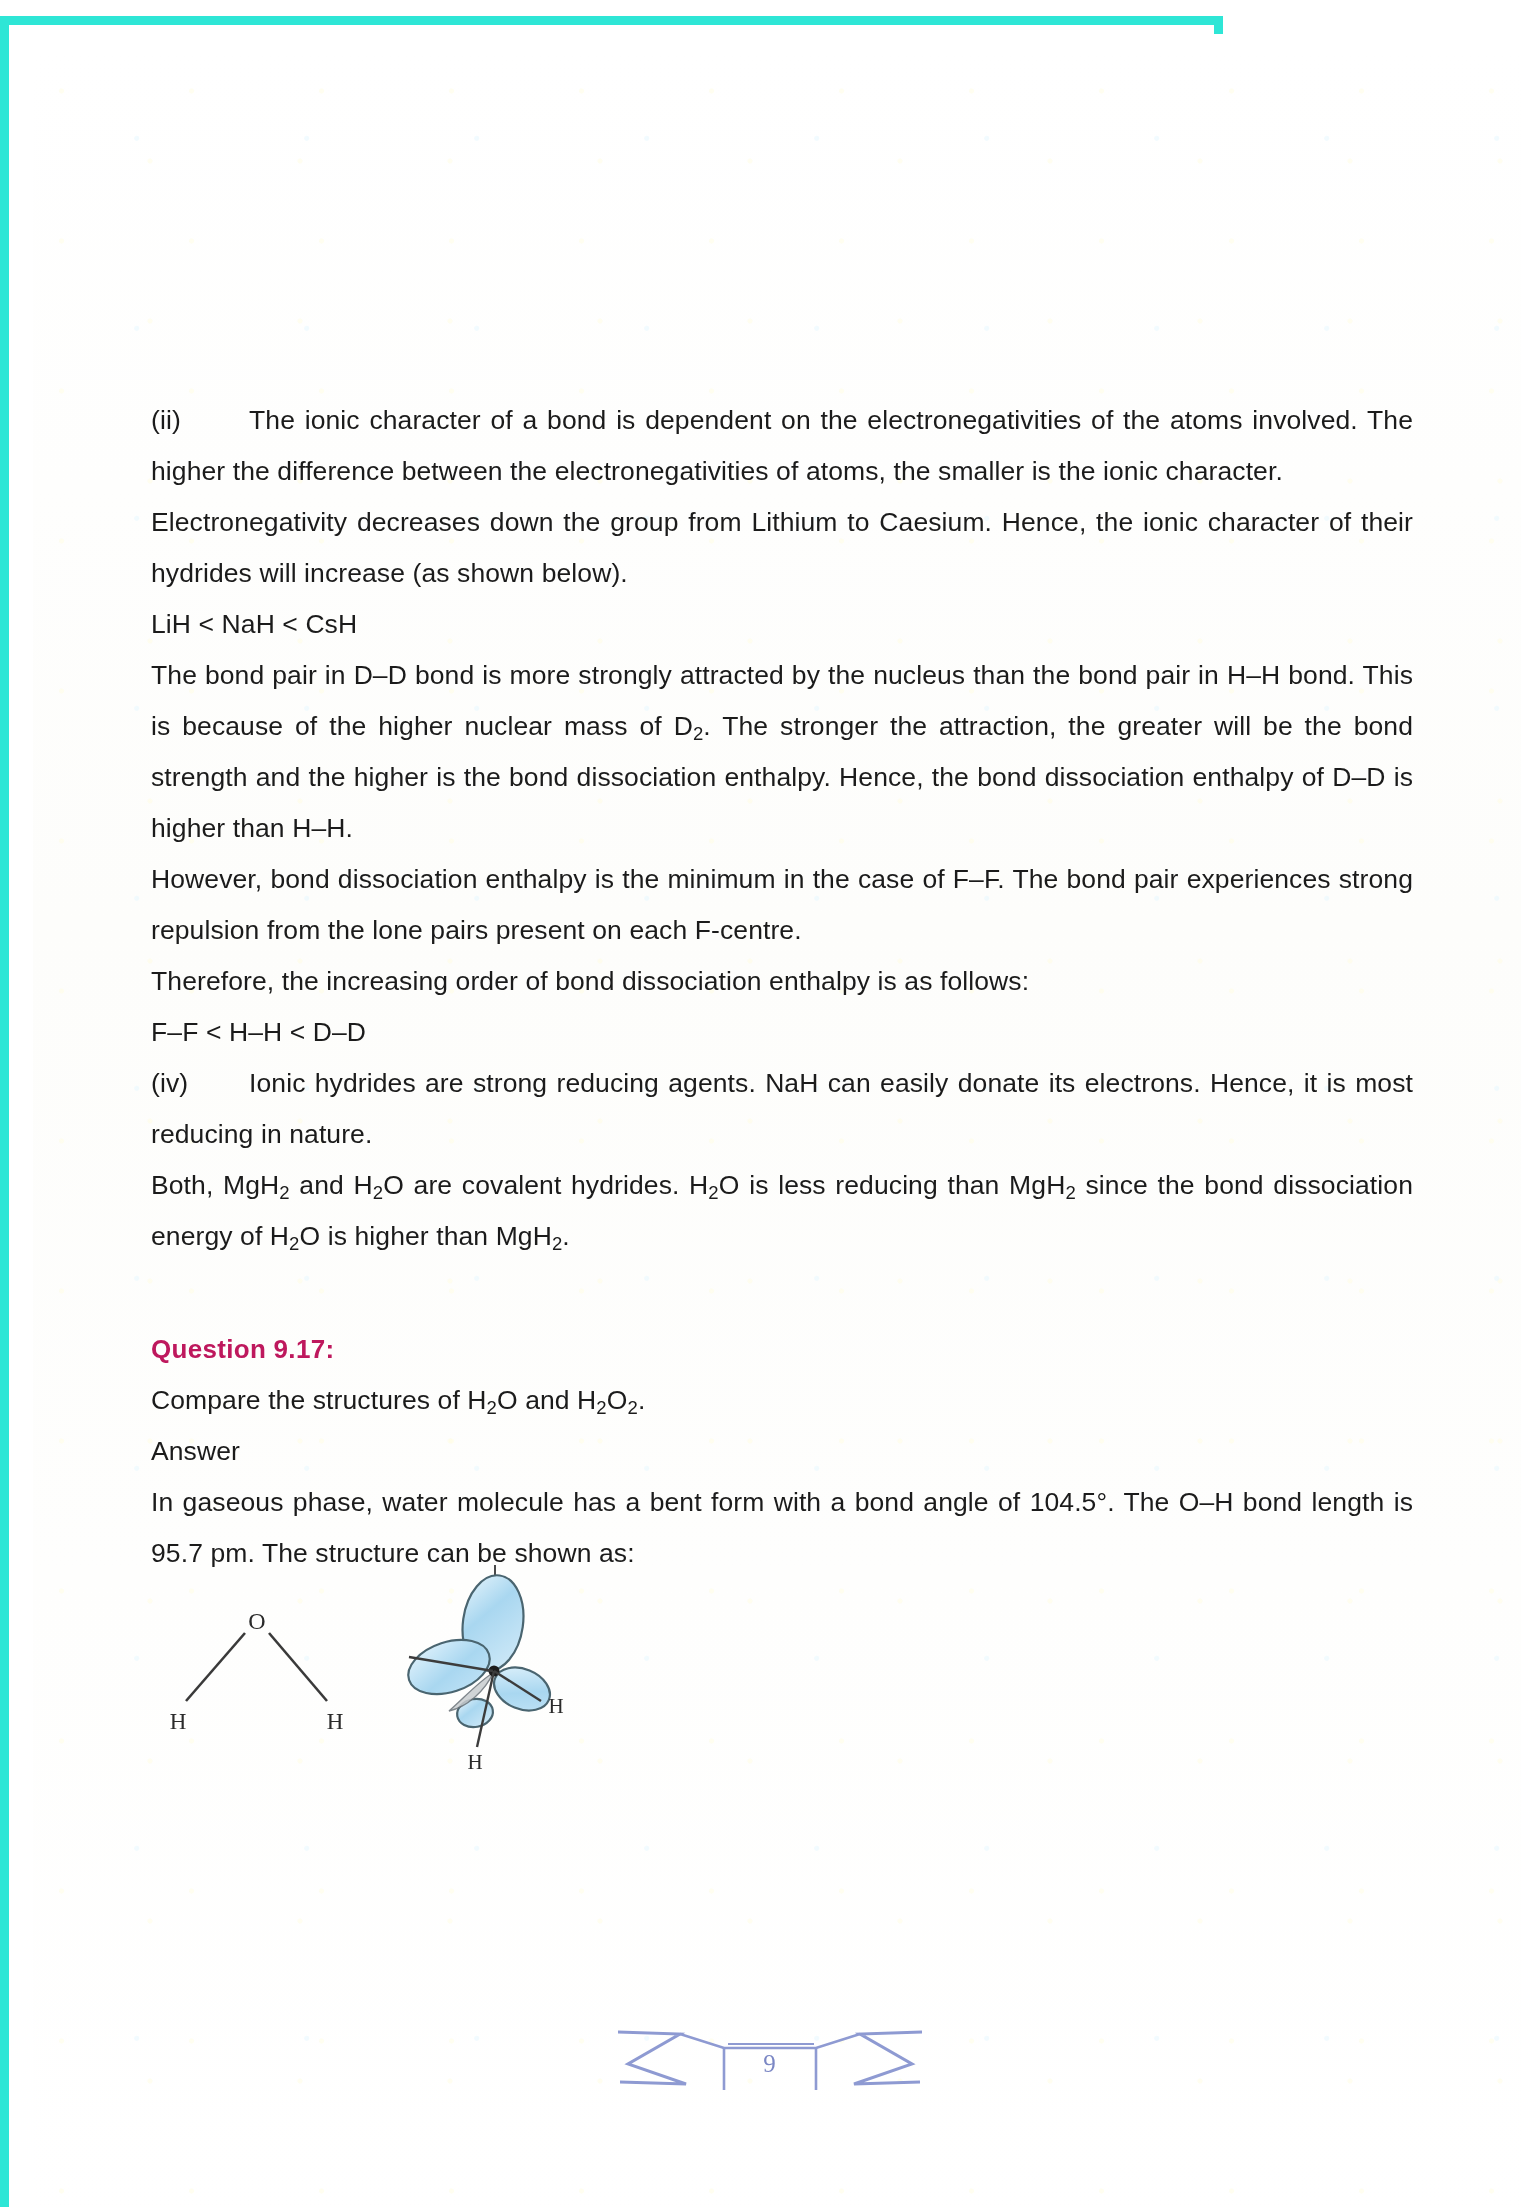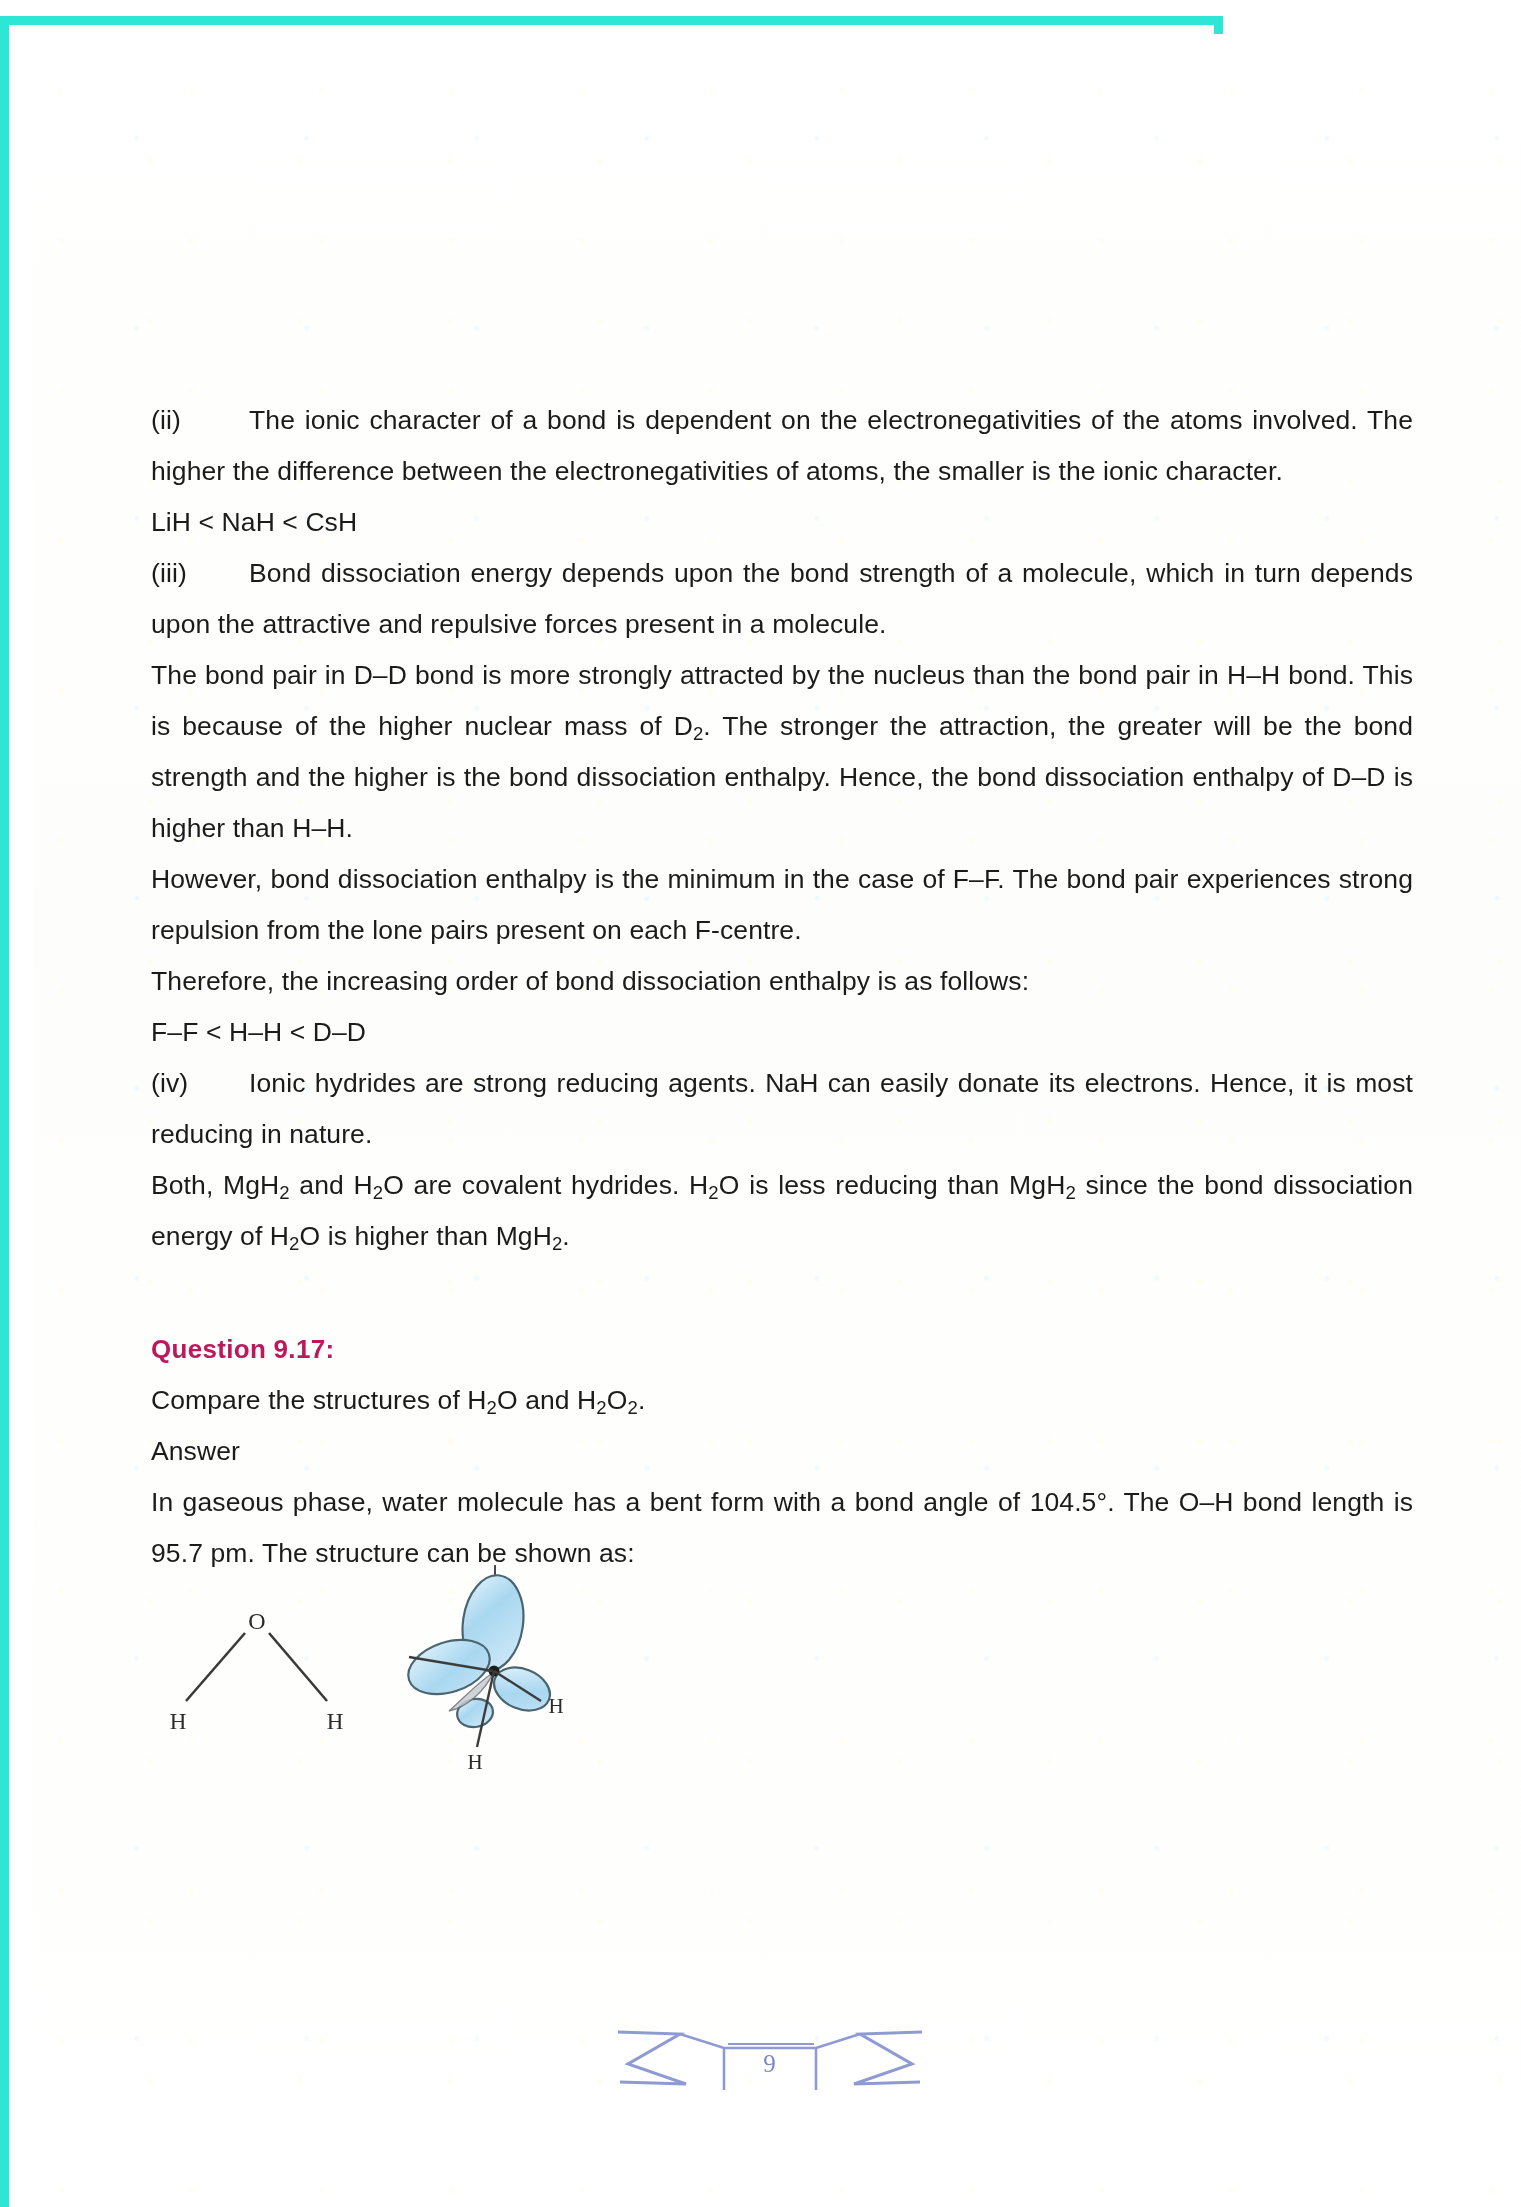--- a/index.html
+++ b/index.html
@@ -132,26 +132,24 @@
 <div class="page-frame">
   <div class="page-frame-inner">
     <div class="paper-tint"></div>
 
     <div class="content">
 
       <p class="para">
         <span class="indent-lead">(ii)</span><span>The ionic character of a bond is dependent on the electronegativities of the atoms involved. The higher the difference between the electronegativities of atoms, the smaller is the ionic character.</span>
       </p>
 
+      <p class="para">Electronegativity decreases down the group from Lithium to Caesium. Hence, the ionic character of their hydrides will increase (as shown below).</p>
 
       <p class="para left">LiH &lt; NaH &lt; CsH</p>
 
-      <p class="para">
-        <span class="indent-lead">(iii)</span><span>Bond dissociation energy depends upon the bond strength of a molecule, which in turn depends upon the attractive and repulsive forces present in a molecule.</span>
-      </p>
 
       <p class="para">The bond pair in D–D bond is more strongly attracted by the nucleus than the bond pair in H–H bond. This is because of the higher nuclear mass of D<sub>2</sub>. The stronger the attraction, the greater will be the bond strength and the higher is the bond dissociation enthalpy. Hence, the bond dissociation enthalpy of D–D is higher than H–H.</p>
 
       <p class="para">However, bond dissociation enthalpy is the minimum in the case of F–F. The bond pair experiences strong repulsion from the lone pairs present on each F-centre.</p>
 
       <p class="para left">Therefore, the increasing order of bond dissociation enthalpy is as follows:</p>
 
       <p class="para left">F–F &lt; H–H &lt; D–D</p>
 
       <p class="para">

